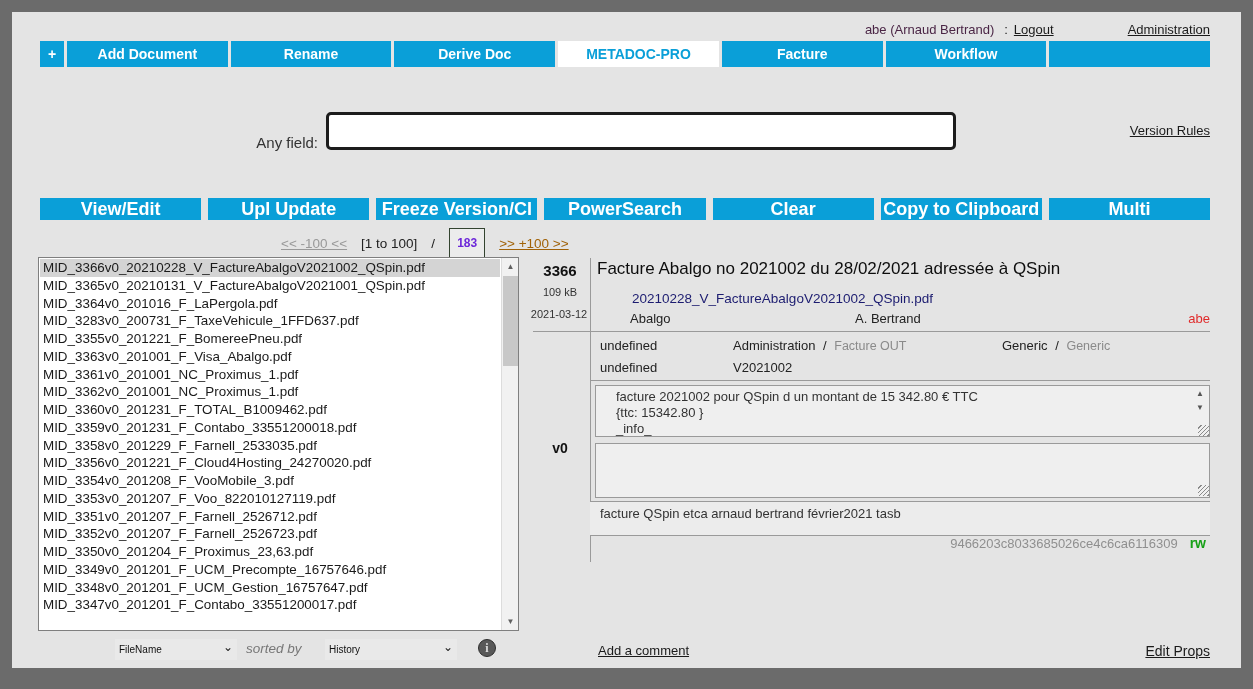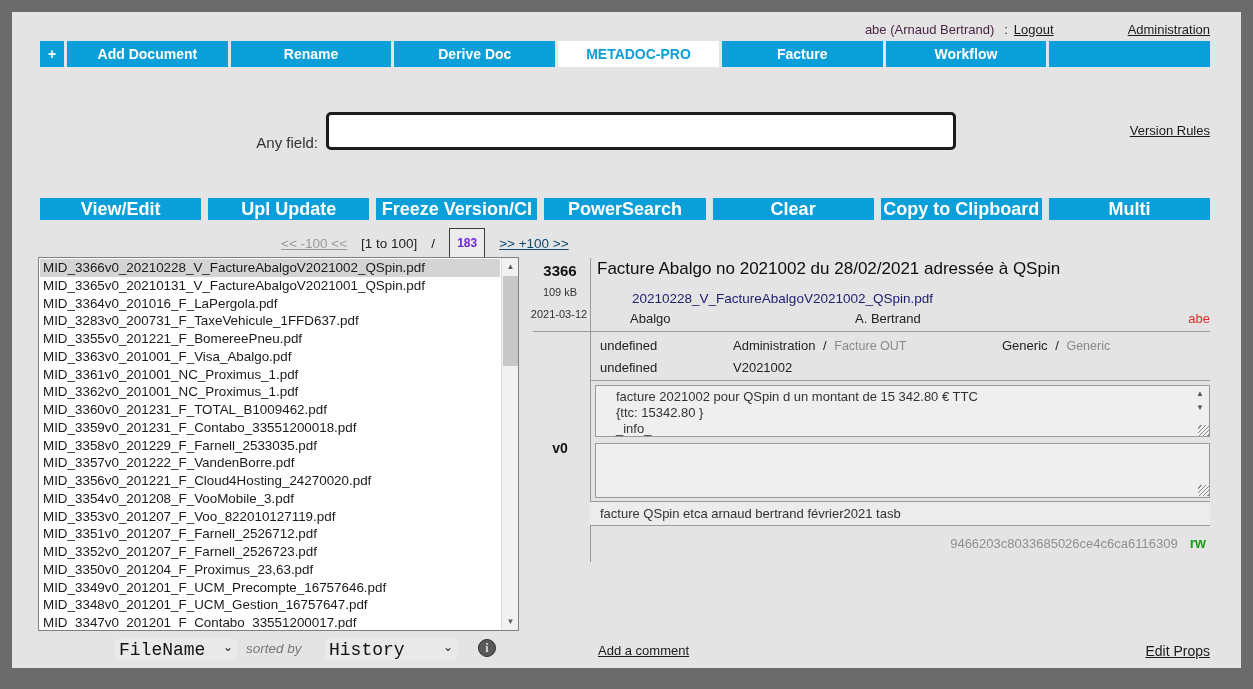--- a/index.html
+++ b/index.html
@@ -80,21 +80,21 @@
     cursor: pointer;
   }
 
   
   .pagination {
     position: absolute; left: 269px; top: 219px; height: 24px;
     display: flex; align-items: center; gap: 14px;
     font-size: 13.5px; color: #222;
   }
   .pg-prev { color: #999; text-decoration: underline; cursor: pointer; }
-  .pg-next { color: #0c4a6e; text-decoration: underline; cursor: pointer; }
+  .pg-next { color: #a16207; text-decoration: underline; cursor: pointer; }
   .pg-total {
     font-weight: bold; font-size: 12px; color: #6d28d9;
     border: 1px solid #33432f; padding: 4px 7px; line-height: 20px;
     background: #ececec;
   }
 
   
   .listbox {
     position: absolute; left: 26px; top: 245px;
     width: 481px; height: 374px;
@@ -174,41 +174,41 @@
   .arrow-down { left: 1184px; top: 392px; }
   .grip {
     position: absolute; width: 11px; height: 11px;
     background: repeating-linear-gradient(135deg, transparent 0 2px, #8a8a8a 2px 3px);
     cursor: nwse-resize;
   }
   .grip1 { left: 1186px; top: 413px; }
   .grip2 { left: 1186px; top: 473px; }
 
   .keywords-row {
-    position: absolute; left: 578px; top: 489px; width: 620px; height: 25px;
+    position: absolute; left: 578px; top: 489px; width: 620px; height: 35px;
     border-top: 1px solid #9a9a9a; border-bottom: 1px solid #9a9a9a;
     background: #ececec;
   }
   .keywords-text { position: absolute; left: 10px; top: 4px; font-size: 13px; color: #333; }
 
   .hash-row {
     position: absolute; left: 578px; top: 520px; width: 620px; height: 22px;
     display: flex; align-items: center; justify-content: flex-end; gap: 12px;
     padding-right: 4px;
   }
   .hash-value { font-size: 13px; color: #8f8f8f; }
   .perm-flag { font-size: 14px; font-weight: bold; color: #17a017; }
 
   
   .filename-select-wrap, .sort-select-wrap { position: absolute; top: 627px; }
   .filename-select-wrap { left: 103px; width: 122px; }
   .sort-select-wrap { left: 313px; width: 132px; }
   .footer-select {
     width: 100%; height: 21px;
-    font-family: Liberation Mono, monospace; font-size: 18px; color: #111;
+    font-family: Liberation Sans, sans-serif; font-size: 10px; color: #111;
     background: #e9e9e9; border: none; appearance: none; -webkit-appearance: none;
     padding: 0 20px 0 4px; cursor: pointer; outline: none;
   }
   .select-chevron {
     position: absolute; right: 4px; top: 1px; font-size: 12px; color: #222;
     pointer-events: none;
   }
   .sorted-by-label {
     position: absolute; left: 234px; top: 629px;
     font-size: 13.5px; font-style: italic; color: #777;
@@ -278,21 +278,20 @@
           <div class="list-item">MID_3365v0_20210131_V_FactureAbalgoV2021001_QSpin.pdf</div>
           <div class="list-item">MID_3364v0_201016_F_LaPergola.pdf</div>
           <div class="list-item">MID_3283v0_200731_F_TaxeVehicule_1FFD637.pdf</div>
           <div class="list-item">MID_3355v0_201221_F_BomereePneu.pdf</div>
           <div class="list-item">MID_3363v0_201001_F_Visa_Abalgo.pdf</div>
           <div class="list-item">MID_3361v0_201001_NC_Proximus_1.pdf</div>
           <div class="list-item">MID_3362v0_201001_NC_Proximus_1.pdf</div>
           <div class="list-item">MID_3360v0_201231_F_TOTAL_B1009462.pdf</div>
           <div class="list-item">MID_3359v0_201231_F_Contabo_33551200018.pdf</div>
           <div class="list-item">MID_3358v0_201229_F_Farnell_2533035.pdf</div>
-          <div class="list-item">MID_3357v0_201222_F_VandenBorre.pdf</div>
           <div class="list-item">MID_3356v0_201221_F_Cloud4Hosting_24270020.pdf</div>
           <div class="list-item">MID_3354v0_201208_F_VooMobile_3.pdf</div>
           <div class="list-item">MID_3353v0_201207_F_Voo_822010127119.pdf</div>
           <div class="list-item">MID_3351v0_201207_F_Farnell_2526712.pdf</div>
           <div class="list-item">MID_3352v0_201207_F_Farnell_2526723.pdf</div>
           <div class="list-item">MID_3350v0_201204_F_Proximus_23,63.pdf</div>
           <div class="list-item">MID_3349v0_201201_F_UCM_Precompte_16757646.pdf</div>
           <div class="list-item">MID_3348v0_201201_F_UCM_Gestion_16757647.pdf</div>
           <div class="list-item">MID_3347v0_201201_F_Contabo_33551200017.pdf</div>
         </div>

